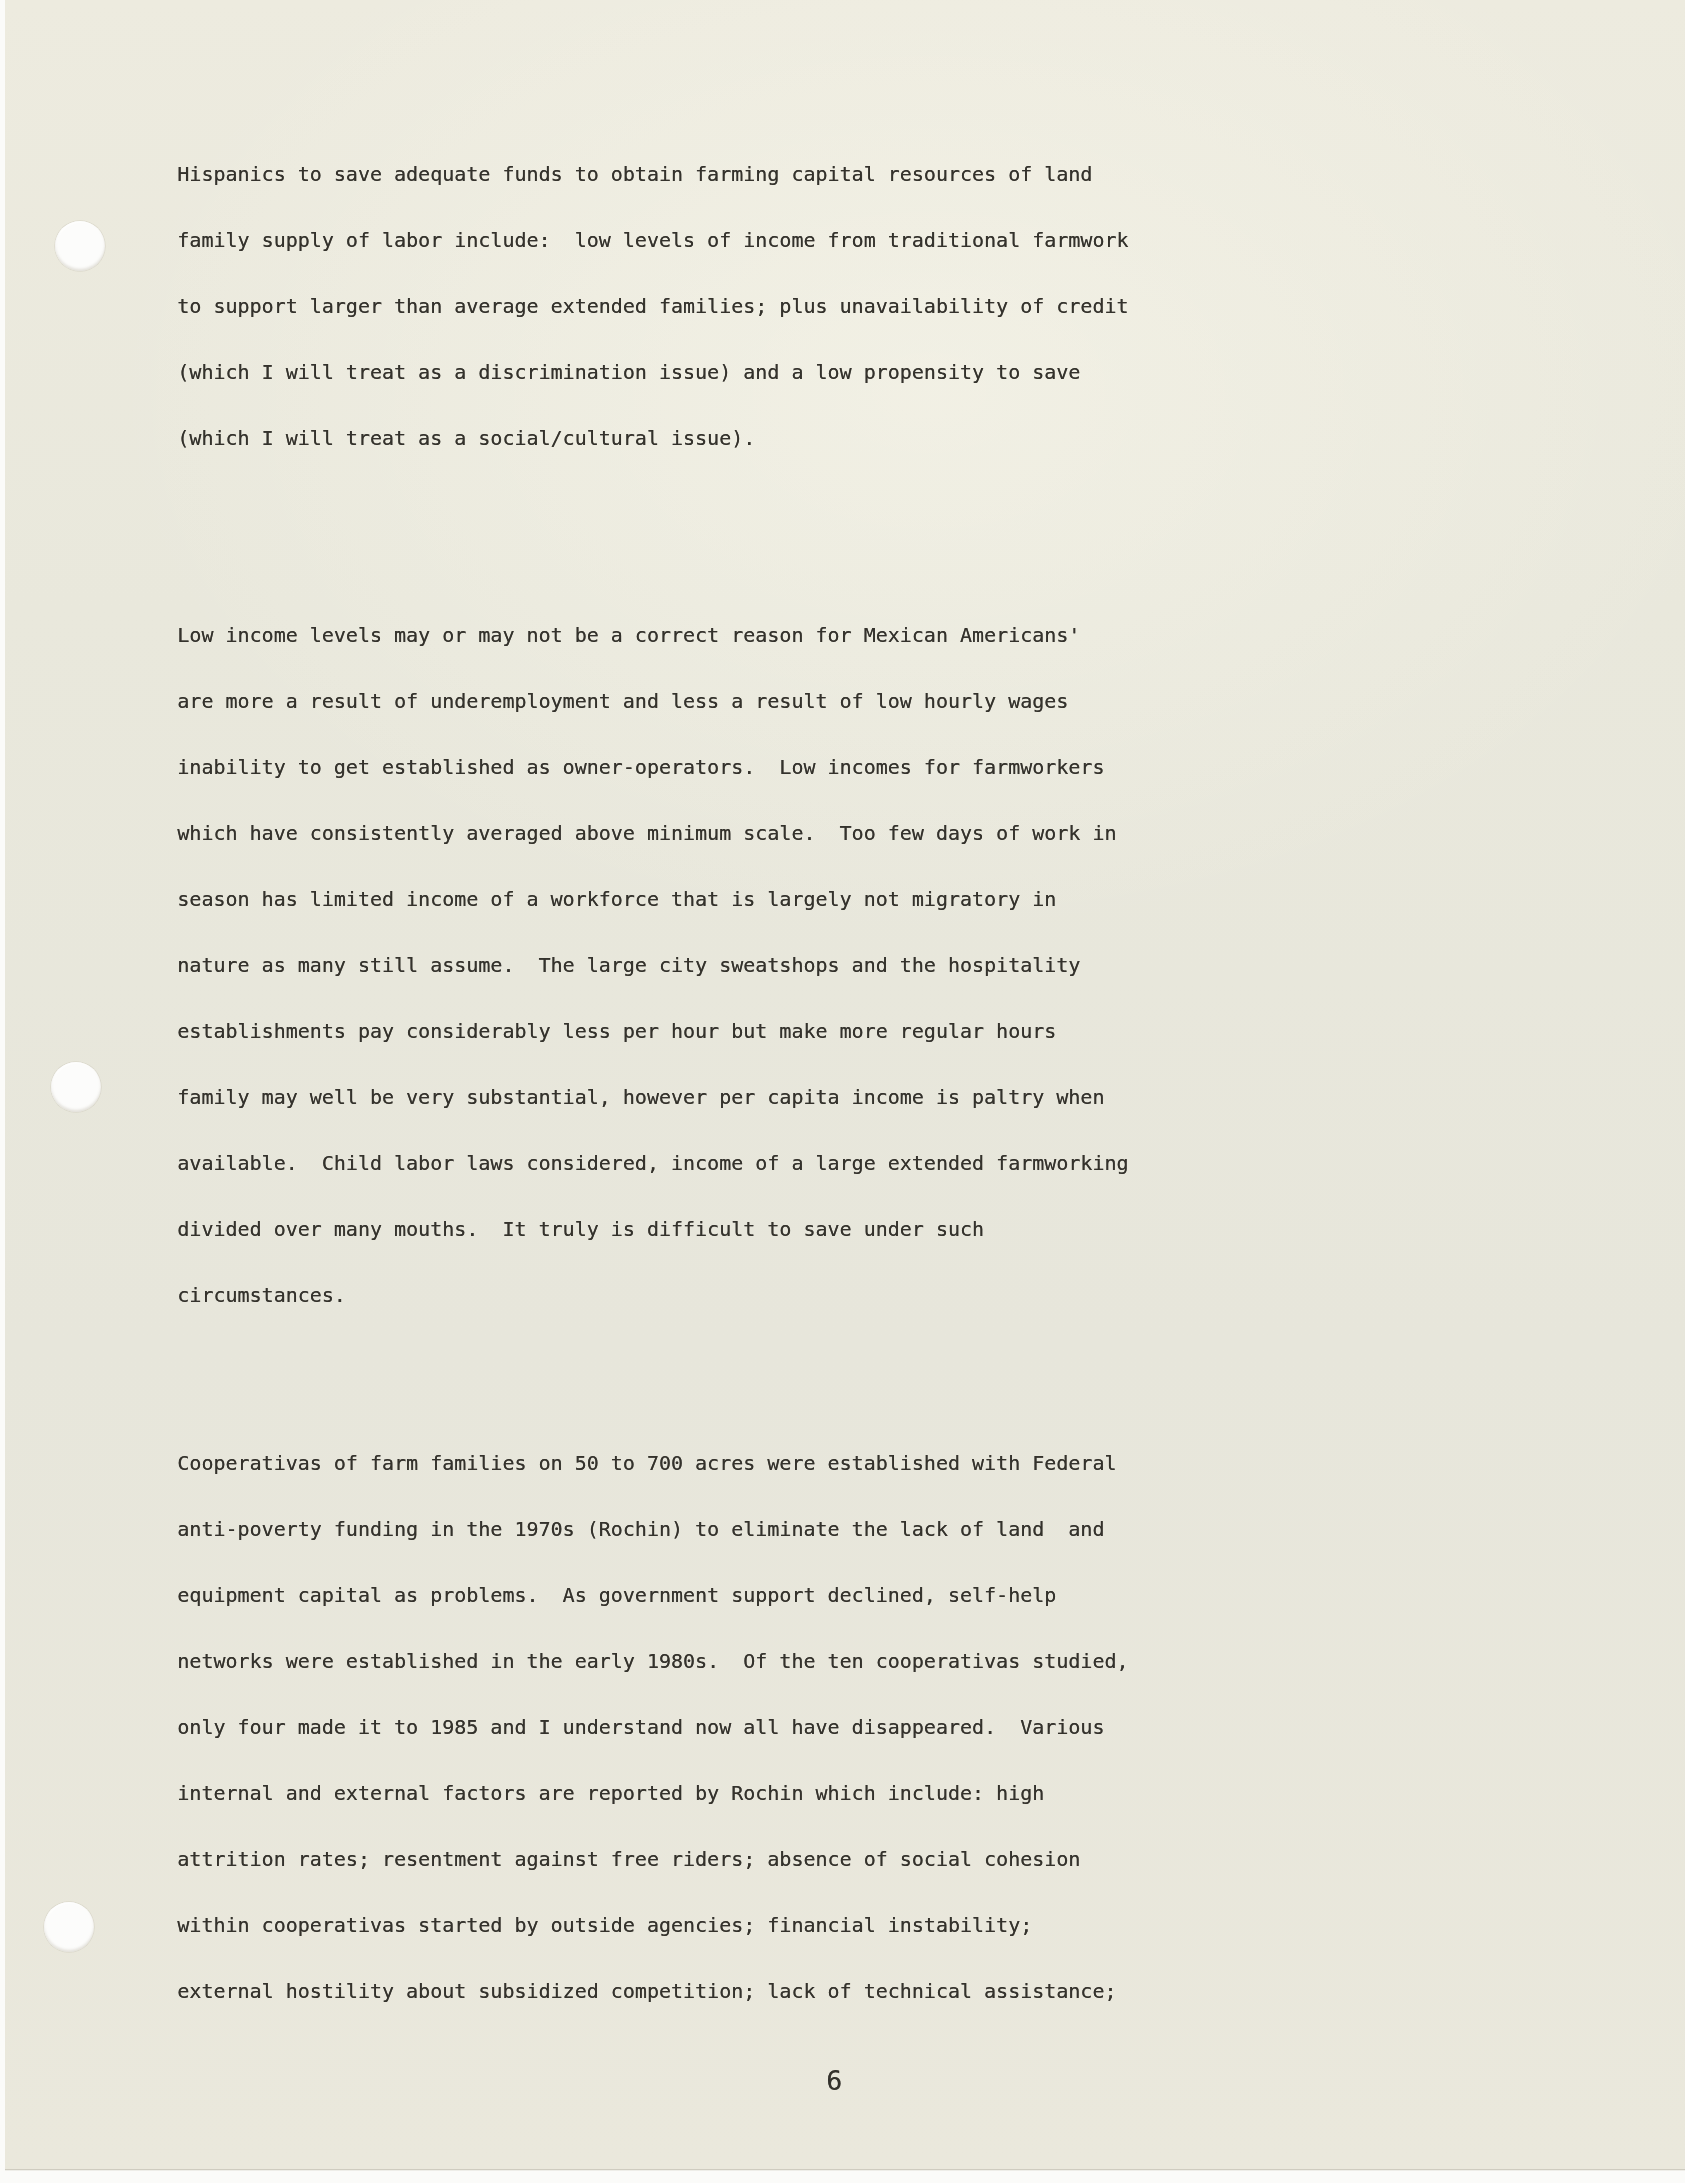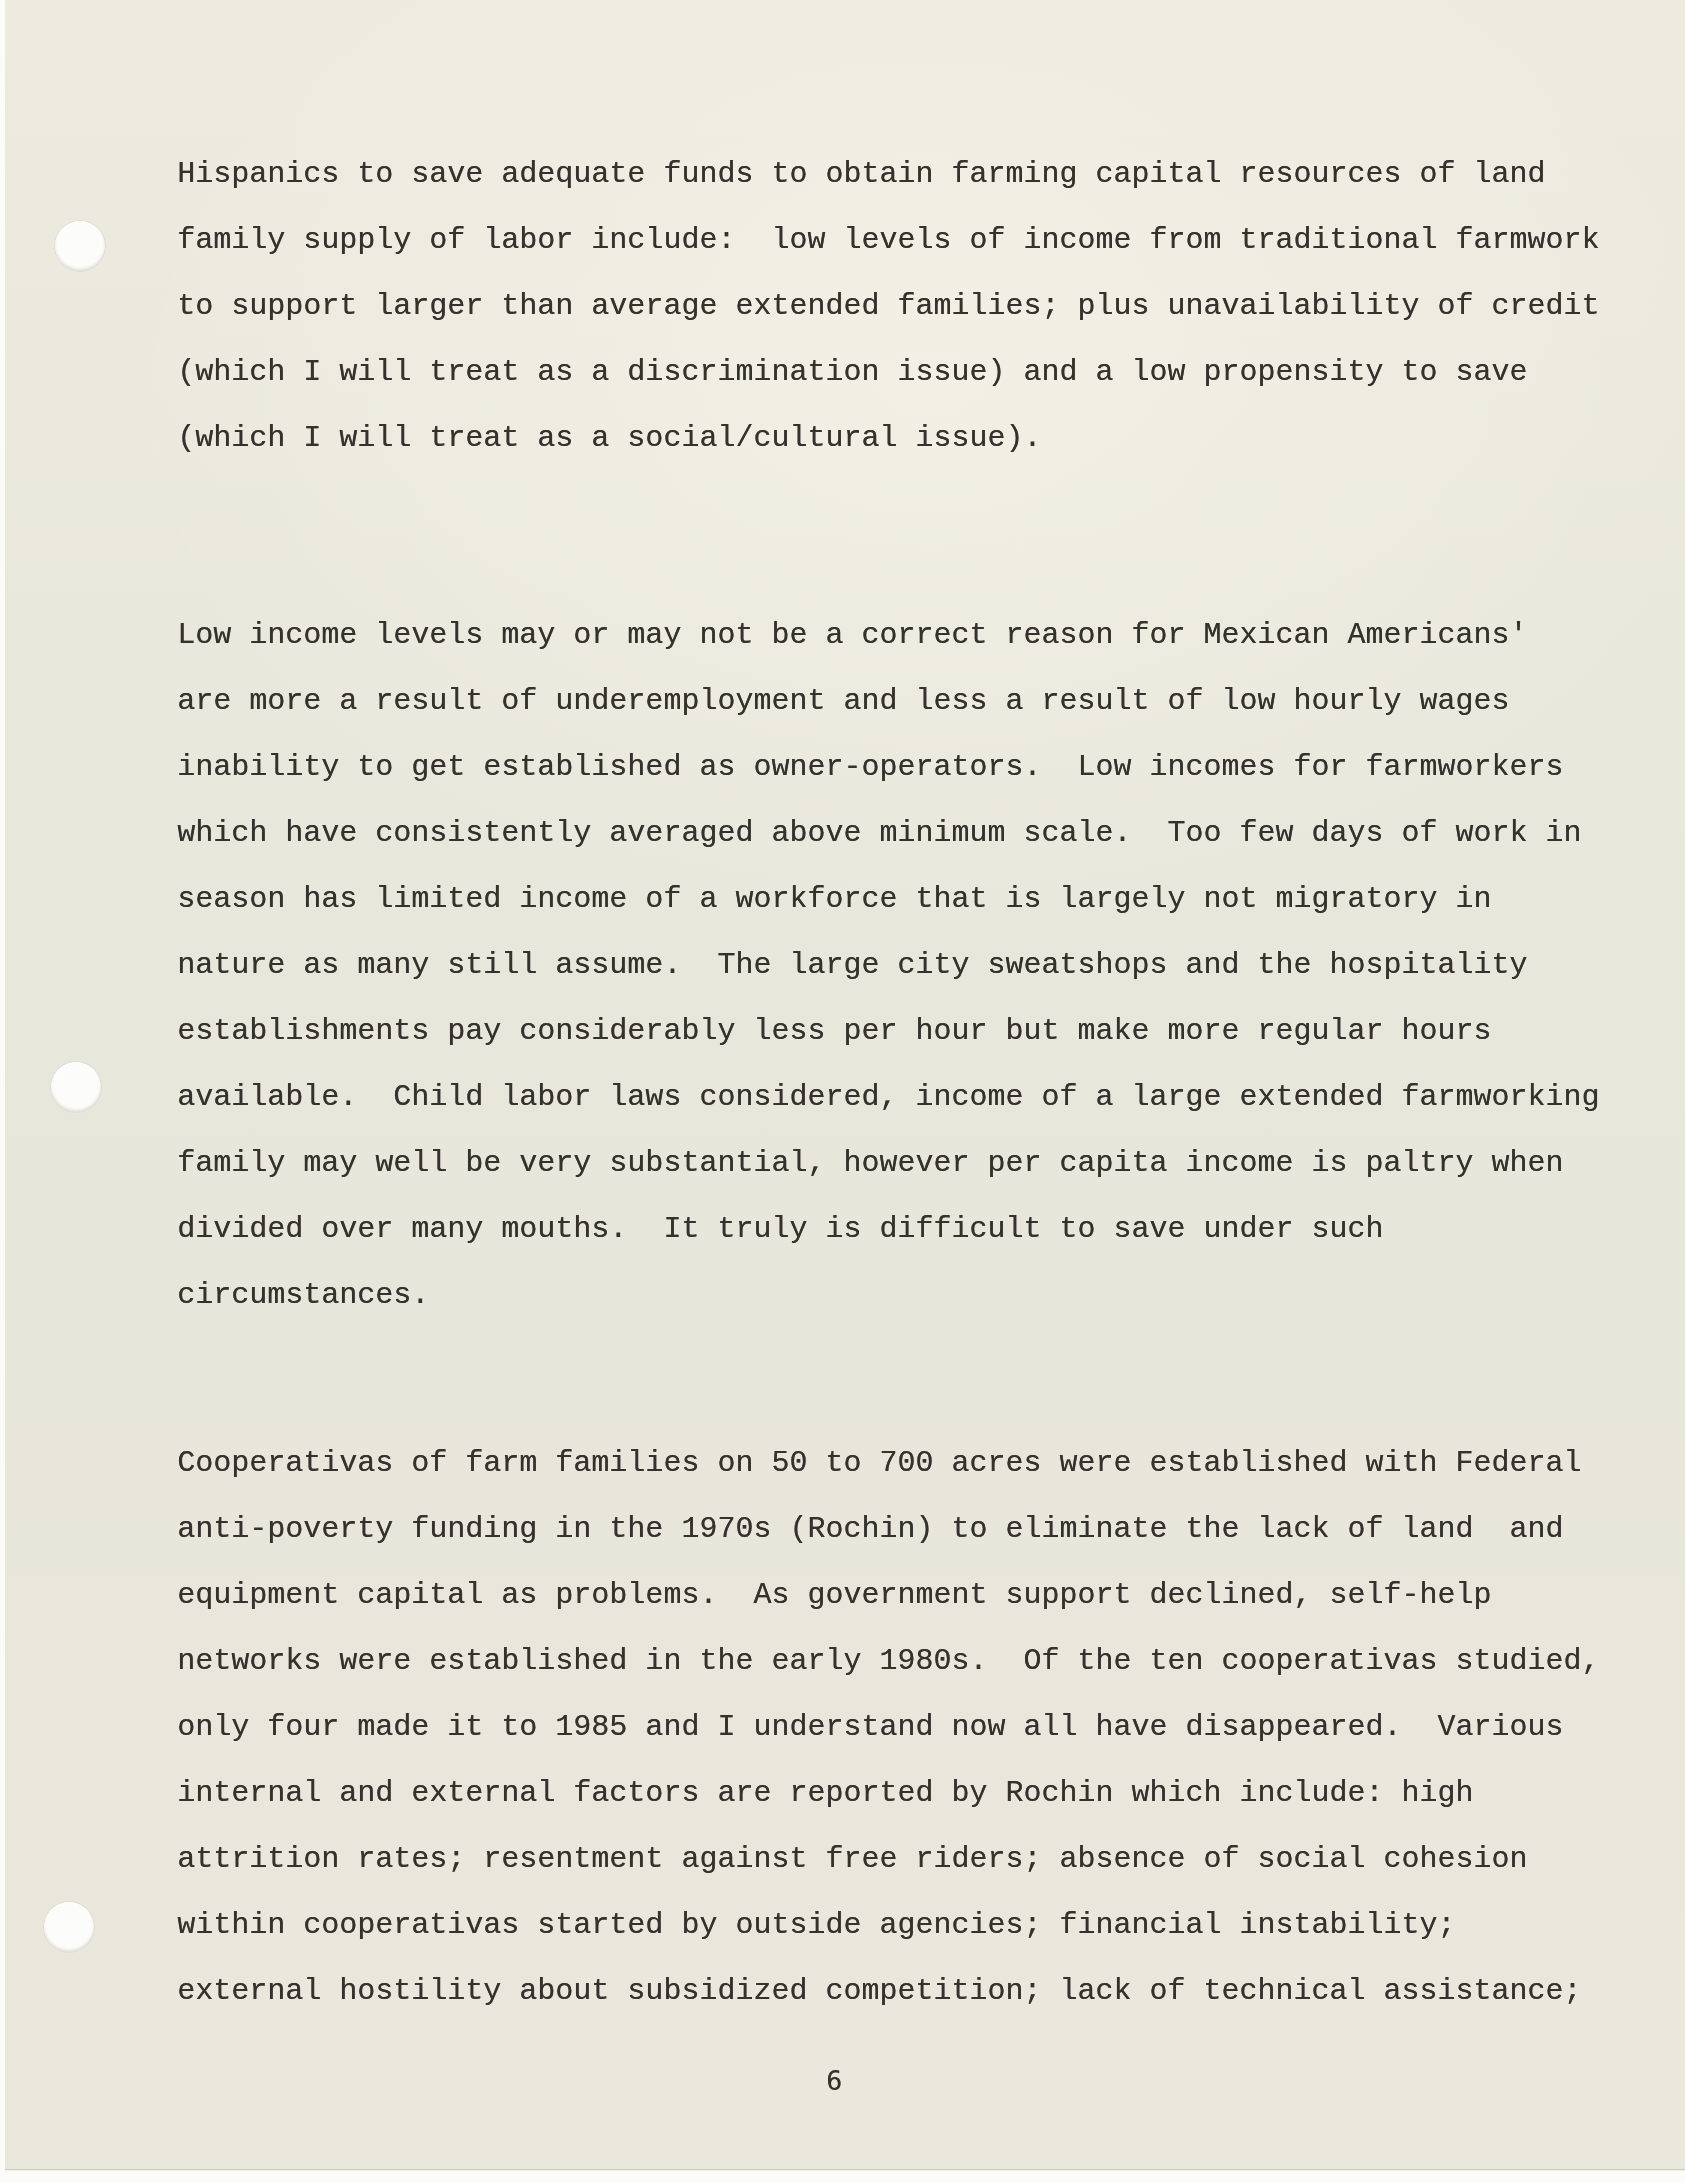--- a/index.html
+++ b/index.html
@@ -40,25 +40,24 @@
       inset 1.3px 1.3px 2px rgba(255,255,255,0.9);
   }
   .hole-1 { left: 50px;  top: 221px; }
   .hole-2 { left: 46px;  top: 1062px; }
   .hole-3 { left: 39px;  top: 1902px; }
 
   
   .para {
     position: absolute;
     left: 172px;
-    font-size: 30px;
+    font-size: 20px;
     line-height: 66px;
     color: #34322c;
     text-shadow: 0.1px 0.1px 0.3px rgba(44,42,37,0.75);
-    font-family: Liberation Mono, monospace;
   }
   .para-1 { top: 141px; }
   .para-2 { top: 602px; }
   .para-3 { top: 1430px; }
   .line { white-space: pre; }
 
   .page-number {
     position: absolute;
     left: 821px;
     top: 2068px;
@@ -88,22 +87,22 @@
     </div>
 
     <div class="para para-2">
       <div class="line">Low income levels may or may not be a correct reason for Mexican Americans'</div>
       <div class="line">are more a result of underemployment and less a result of low hourly wages</div>
       <div class="line">inability to get established as owner-operators.  Low incomes for farmworkers</div>
       <div class="line">which have consistently averaged above minimum scale.  Too few days of work in</div>
       <div class="line">season has limited income of a workforce that is largely not migratory in</div>
       <div class="line">nature as many still assume.  The large city sweatshops and the hospitality</div>
       <div class="line">establishments pay considerably less per hour but make more regular hours</div>
+      <div class="line">family may well be very substantial, however per capita income is paltry when</div>
       <div class="line">available.  Child labor laws considered, income of a large extended farmworking</div>
-      <div class="line">family may well be very substantial, however per capita income is paltry when</div>
       <div class="line">divided over many mouths.  It truly is difficult to save under such</div>
       <div class="line">circumstances.</div>
     </div>
 
     <div class="para para-3">
       <div class="line">Cooperativas of farm families on 50 to 700 acres were established with Federal</div>
       <div class="line">anti-poverty funding in the 1970s (Rochin) to eliminate the lack of land  and</div>
       <div class="line">equipment capital as problems.  As government support declined, self-help</div>
       <div class="line">networks were established in the early 1980s.  Of the ten cooperativas studied,</div>
       <div class="line">only four made it to 1985 and I understand now all have disappeared.  Various</div>

